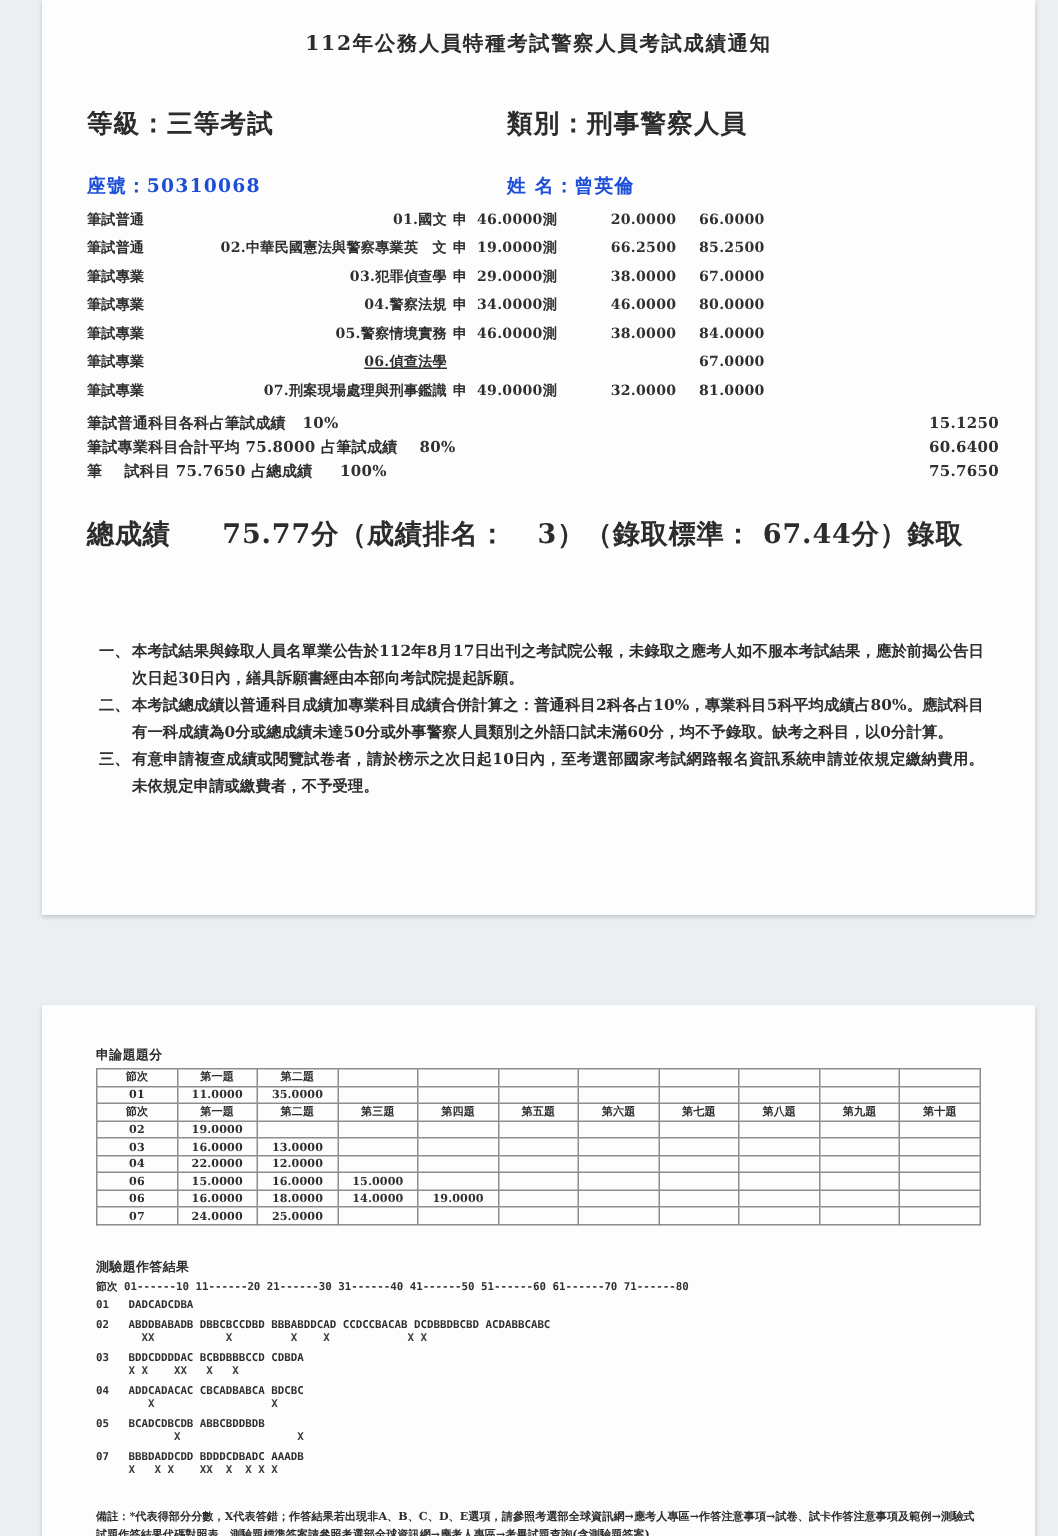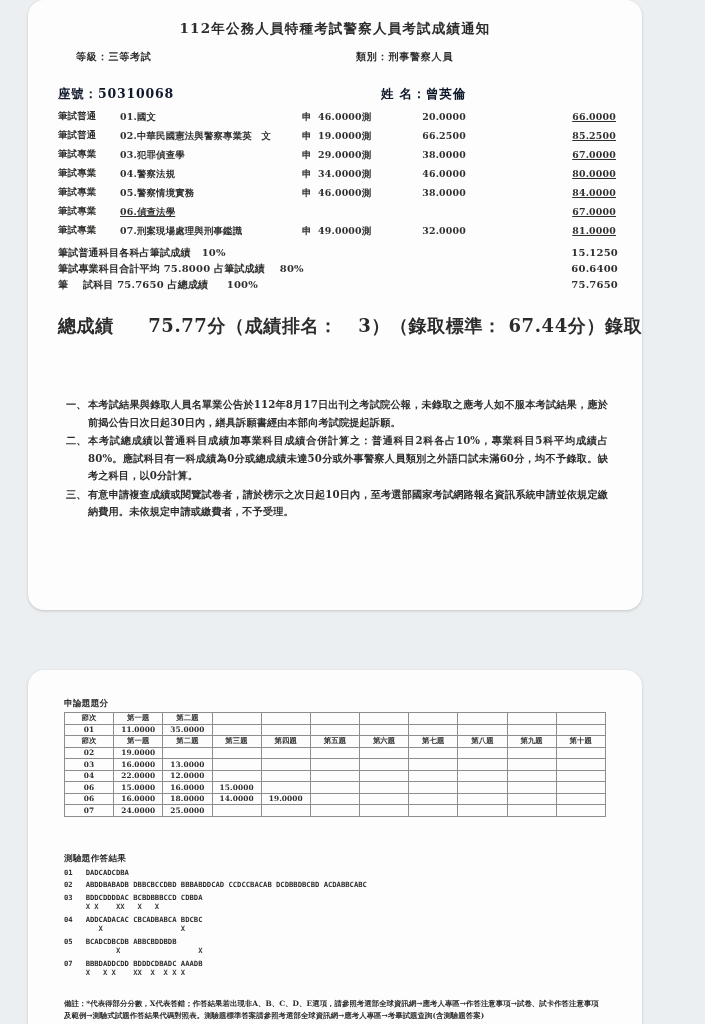--- a/index.html
+++ b/index.html
@@ -13,81 +13,79 @@
   body {
     width: 705px;
     height: 1024px;
     position: relative;
     overflow: hidden;
   }
   .page {
     background: #fdfdfd;
     position: absolute;
     left: 28px;
-    width: 614px;
+    width: 662px;
     box-shadow: 0 1px 3px rgba(0,0,0,0.18);
-    border-radius: 16px;
   }
   #page-one { top: 0px; height: 610px; }
   #page-two { top: 670px; height: 390px; }
 
   
   .doc-title {
     text-align: center;
     font-size: 13.5px;
     font-weight: bold;
     letter-spacing: 1.2px;
     color: #2c2c2c;
     margin-top: 20px;
   }
   .meta-row {
     display: flex;
-    margin-top: 12px;
-    padding-left: 48px;
-    font-size: 10px;
+    margin-top: 33px;
+    padding-left: 30px;
+    font-size: 17px;
     font-weight: bold;
     letter-spacing: 0.8px;
     color: #2c2c2c;
   }
   .meta-left { width: 280px; }
   .meta-right { }
 
   .idrow {
     display: flex;
     margin-top: 22px;
     padding-left: 30px;
     font-size: 12.5px;
     font-weight: bold;
     letter-spacing: 0.8px;
-    color: #0f172a;
-    gap: 43px;
+    color: #1d4ed8;
   }
   .idrow .meta-left { width: 280px; }
 
   .subjects {
     margin-top: 7px;
     padding-left: 30px;
     padding-right: 24px;
   }
   .subj-row {
     display: flex;
     align-items: flex-start;
     font-size: 9.4px;
     font-weight: bold;
     color: #30302f;
     letter-spacing: 0.2px;
     min-height: 19px;
     line-height: 1.45;
   }
-  .c-cat { width: 62px; flex: none; font-family: Liberation Serif, serif; }
-  .c-name { width: 182px; flex: none; padding-right: 4px; }
+  .c-cat { width: 62px; flex: none; }
+  .c-name { width: 182px; flex: none; padding-right: 4px; text-align: right; }
   .c-marker { width: 16px; flex: none; text-align: left; }
   .c-s1 { width: 74px; flex: none; text-align: left; }
-  .c-s2 { width: 74px; flex: none; text-align: right; }
-  .c-total { flex: 1; text-align: right; padding-right: 2px; text-decoration: underline; }
+  .c-s2 { width: 74px; flex: none; text-align: center; }
+  .c-total { flex: 1; padding-right: 2px; }
 
   .sum-rows {
     margin-top: 2px;
     padding-left: 30px;
     padding-right: 24px;
   }
   .sum-row {
     display: flex;
     font-size: 10px;
     font-weight: bold;
@@ -146,21 +144,21 @@
     font-weight: bold;
     color: #2e2e2e;
     text-align: center;
     padding: 0 1px;
     letter-spacing: 0.1px;
     white-space: nowrap;
     overflow: hidden;
   }
   table.essay col.c0 { width: 9.2%; }
 
-  .mc-block { margin-top: 36px; }
+  .mc-block { margin-top: 22px; }
   .scale-line, .ans-line, .x-line {
     font-family: "DejaVu Sans Mono", "Liberation Mono", monospace;
     font-size: 7.2px;
     font-weight: bold;
     color: #2e2e2e;
     white-space: pre;
     line-height: 1.32;
     letter-spacing: 0px;
   }
   .ans-line { margin-top: 1px; }
@@ -419,26 +417,28 @@
             <td></td>
             <td></td>
             <td></td>
             <td></td>
           </tr>
         </tbody>
     </table>
 
     <div class="mc-block">
       <div class="sec-label">測驗題作答結果</div>
+      <div class="scale-line">節次 01------10 11------20 21------30 31------40 41------50 51------60 61------70 71------80</div>
       <div id="mc-list">
           <div class="mc-group">
             <div class="ans-line">01   DADCADCDBA</div>
           </div>
           <div class="mc-group">
             <div class="ans-line">02   ABDDBABADB DBBCBCCDBD BBBABDDCAD CCDCCBACAB DCDBBDBCBD ACDABBCABC</div>
+            <div class="x-line">       XX           X         X    X            X X</div>
           </div>
           <div class="mc-group">
             <div class="ans-line">03   BDDCDDDDAC BCBDBBBCCD CDBDA</div>
             <div class="x-line">     X X    XX   X   X</div>
           </div>
           <div class="mc-group">
             <div class="ans-line">04   ADDCADACAC CBCADBABCA BDCBC</div>
             <div class="x-line">        X                  X</div>
           </div>
           <div class="mc-group">

